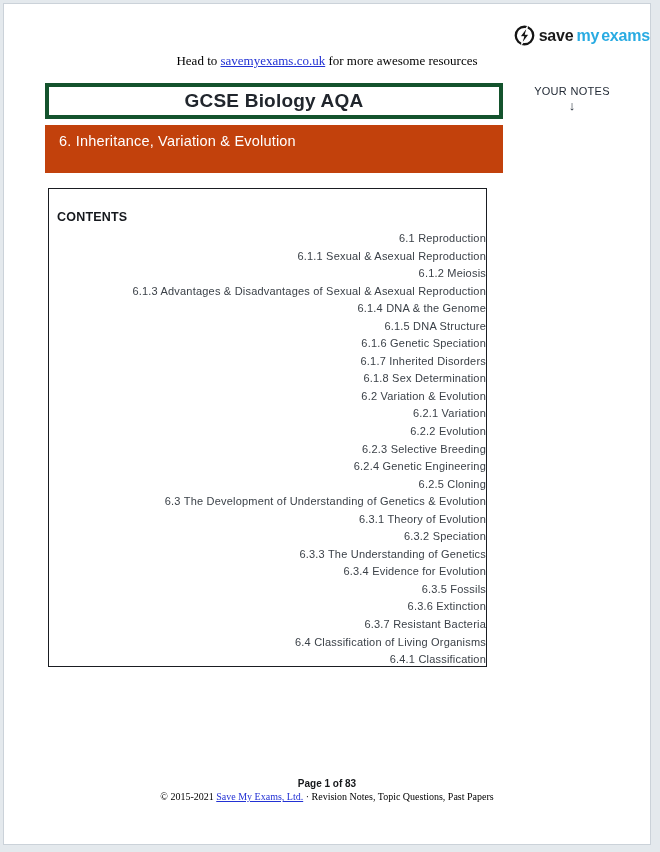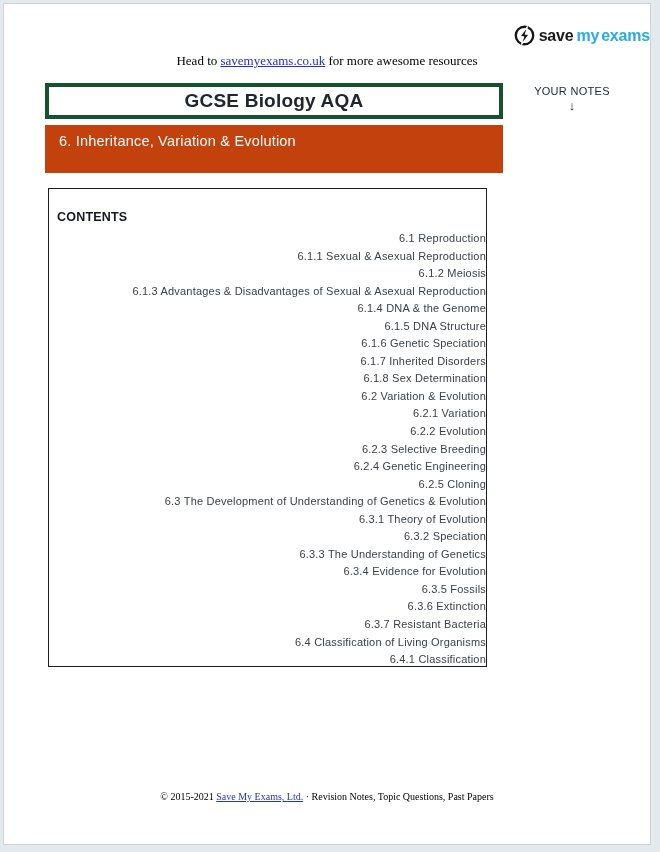--- a/index.html
+++ b/index.html
@@ -155,15 +155,16 @@
         <div class="toc-item level-2">6.3.3 The Understanding of Genetics</div>
         <div class="toc-item level-2">6.3.4 Evidence for Evolution</div>
         <div class="toc-item level-2">6.3.5 Fossils</div>
         <div class="toc-item level-2">6.3.6 Extinction</div>
         <div class="toc-item level-2">6.3.7 Resistant Bacteria</div>
         <div class="toc-item level-1">6.4 Classification of Living Organisms</div>
         <div class="toc-item level-2">6.4.1 Classification</div>
       </div>
   </div>
 
+  <div class="footer-page">Page 1 of 83</div>
   <div class="footer-copy"><span>© 2015-2021 </span><a>Save My Exams, Ltd.</a><span> · Revision Notes, Topic Questions, Past Papers</span></div>
 
 </div>
 
 </body></html>

